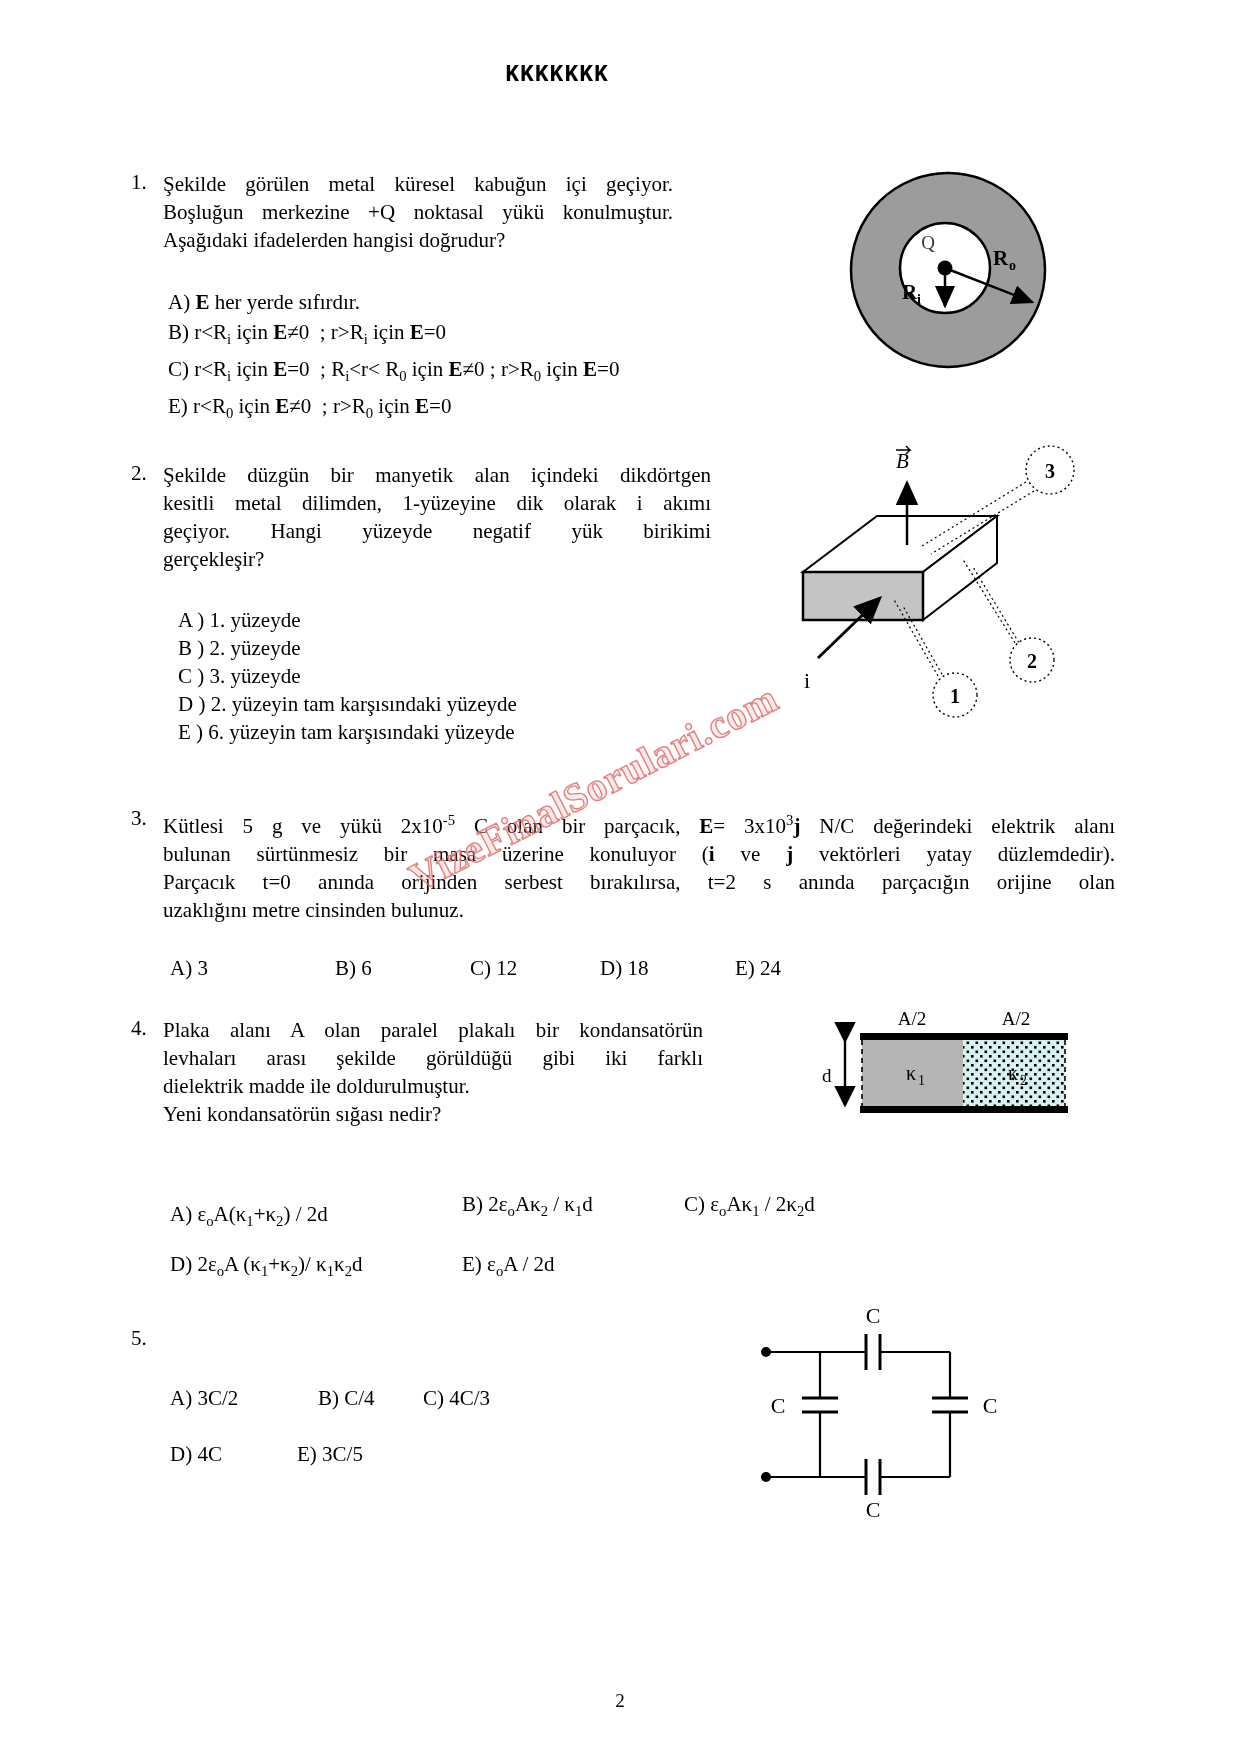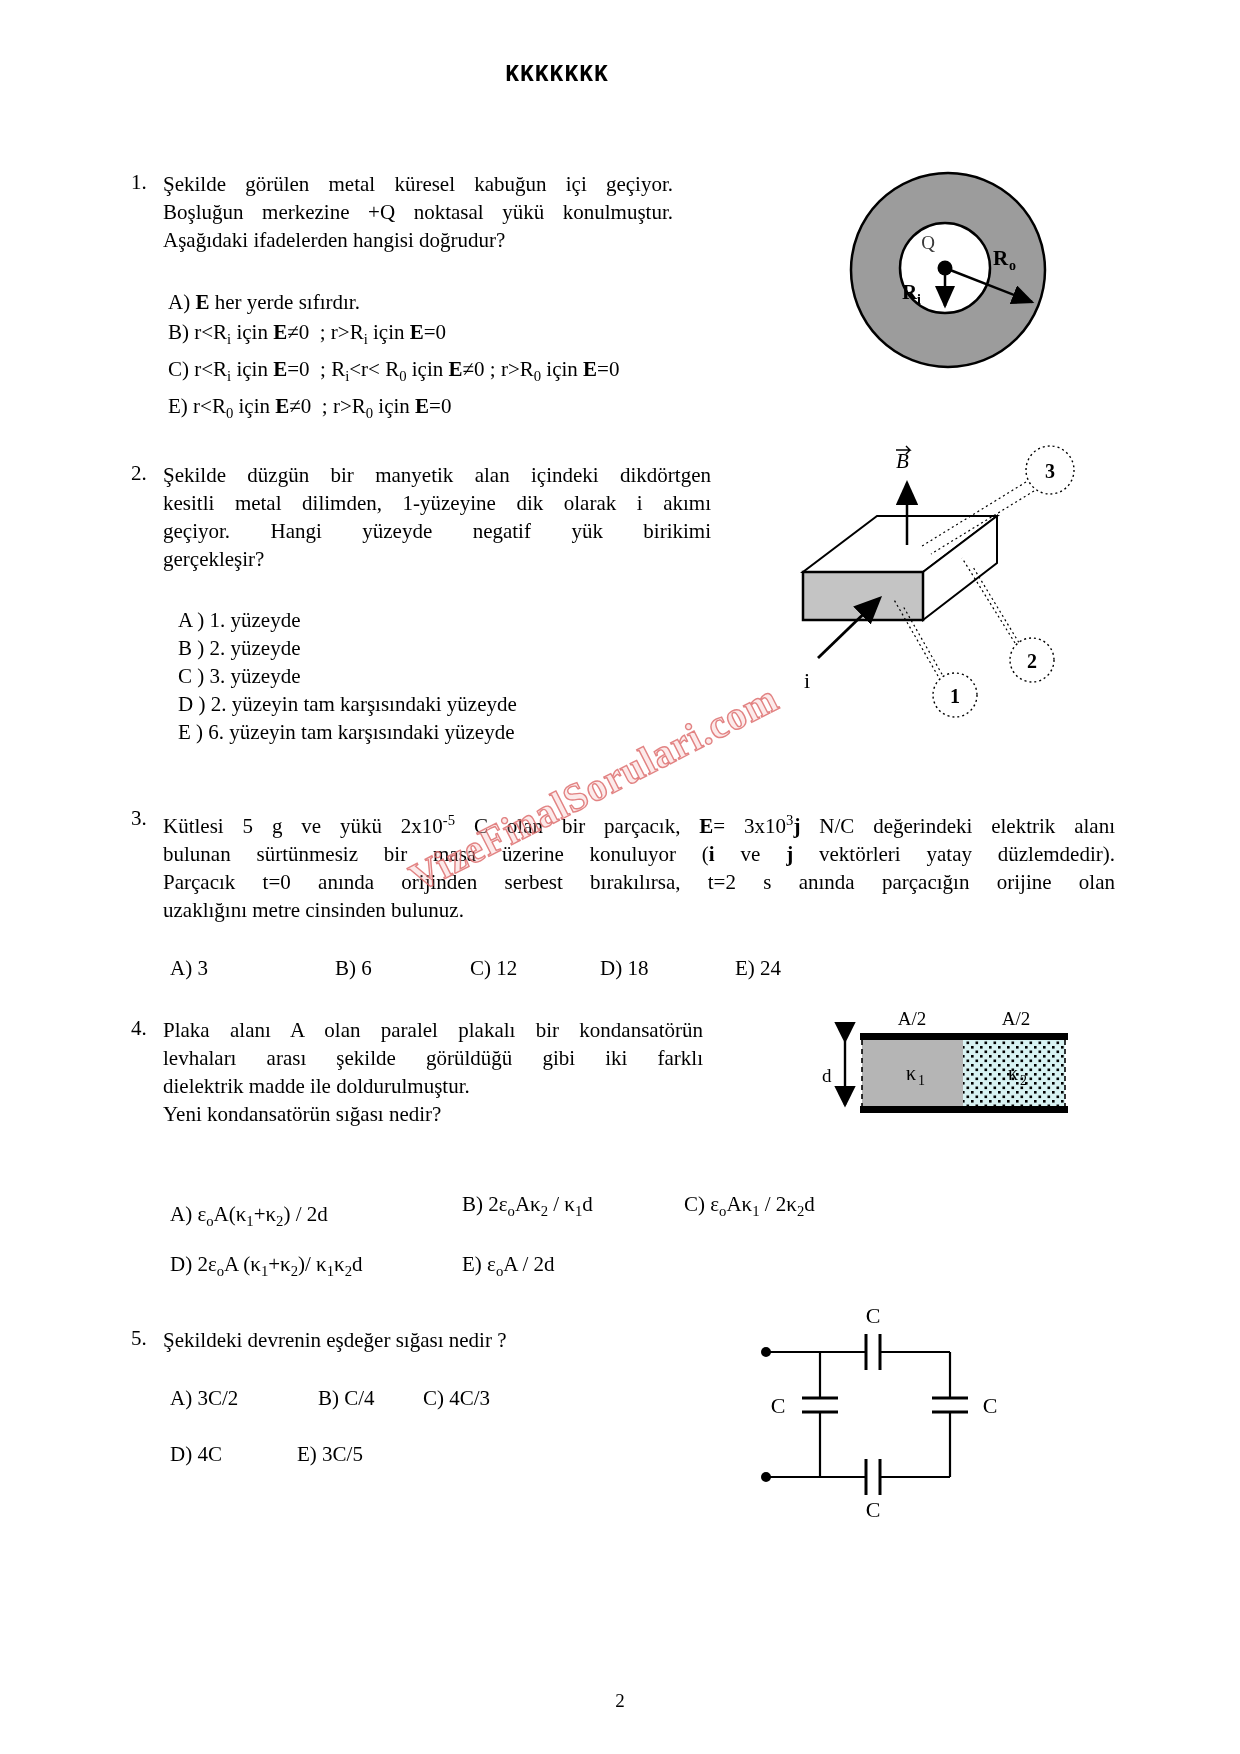--- a/index.html
+++ b/index.html
@@ -165,23 +165,20 @@
     <line x1="275" y1="40" x2="275" y2="106" stroke="#000" stroke-width="1.6" stroke-dasharray="5,4"></line>
     <line x1="55" y1="41" x2="55" y2="105" stroke="#000" stroke-width="2.4" marker-start="url(#ah4)" marker-end="url(#ah4)"></line>
     <text x="32" y="82" font-size="19">d</text>
     <text x="116" y="80" font-size="20">κ</text>
     <text x="128" y="85" font-size="14">1</text>
     <text x="218" y="80" font-size="20">κ</text>
     <text x="230" y="85" font-size="14">2</text>
   </svg>
 
   <span class="abs qnum" style="left:131px;top:1326px;">5.</span>
-  <div class="abs qtext" style="left:163px;top:1326px;width:560px;">
-    <div>Şekildeki devrenin eşdeğer sığası  nedir ?</div>
-  </div>
   <span class="inlineopt" style="left:170px;top:1386px;">A) 3C/2</span>
   <span class="inlineopt" style="left:318px;top:1386px;">B) C/4</span>
   <span class="inlineopt" style="left:423px;top:1386px;">C) 4C/3</span>
   <span class="inlineopt" style="left:170px;top:1442px;">D) 4C</span>
   <span class="inlineopt" style="left:297px;top:1442px;">E) 3C/5</span>
 
   <svg style="left:740px;top:1295px;" width="320" height="230" viewBox="0 0 320 230">
 
     <circle cx="26" cy="57" r="5" fill="#000"></circle>
     <circle cx="26" cy="182" r="5" fill="#000"></circle>

